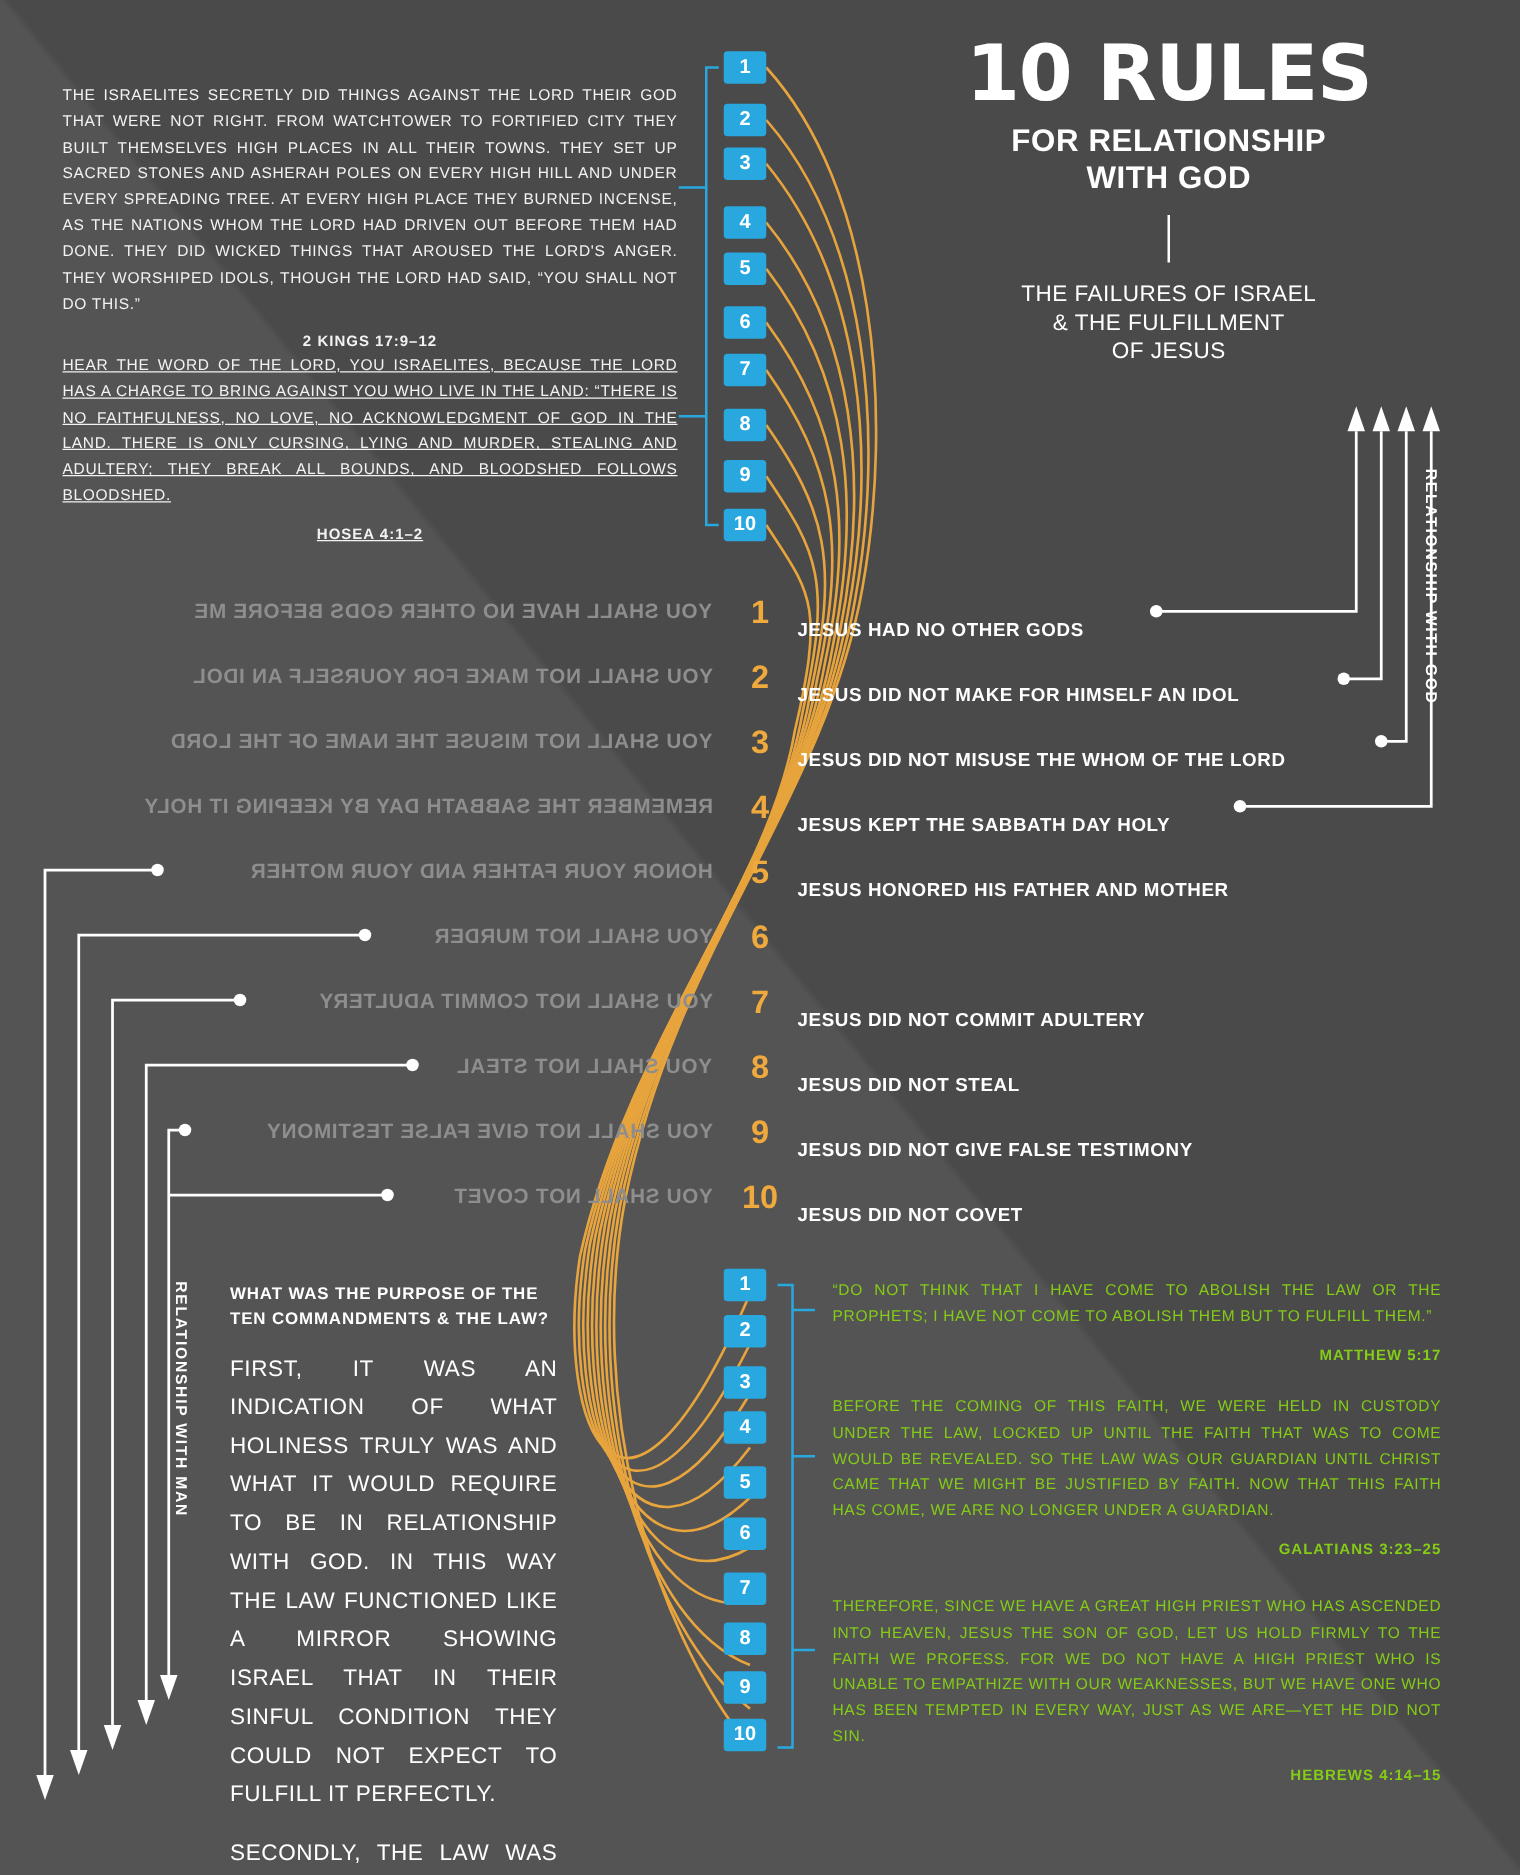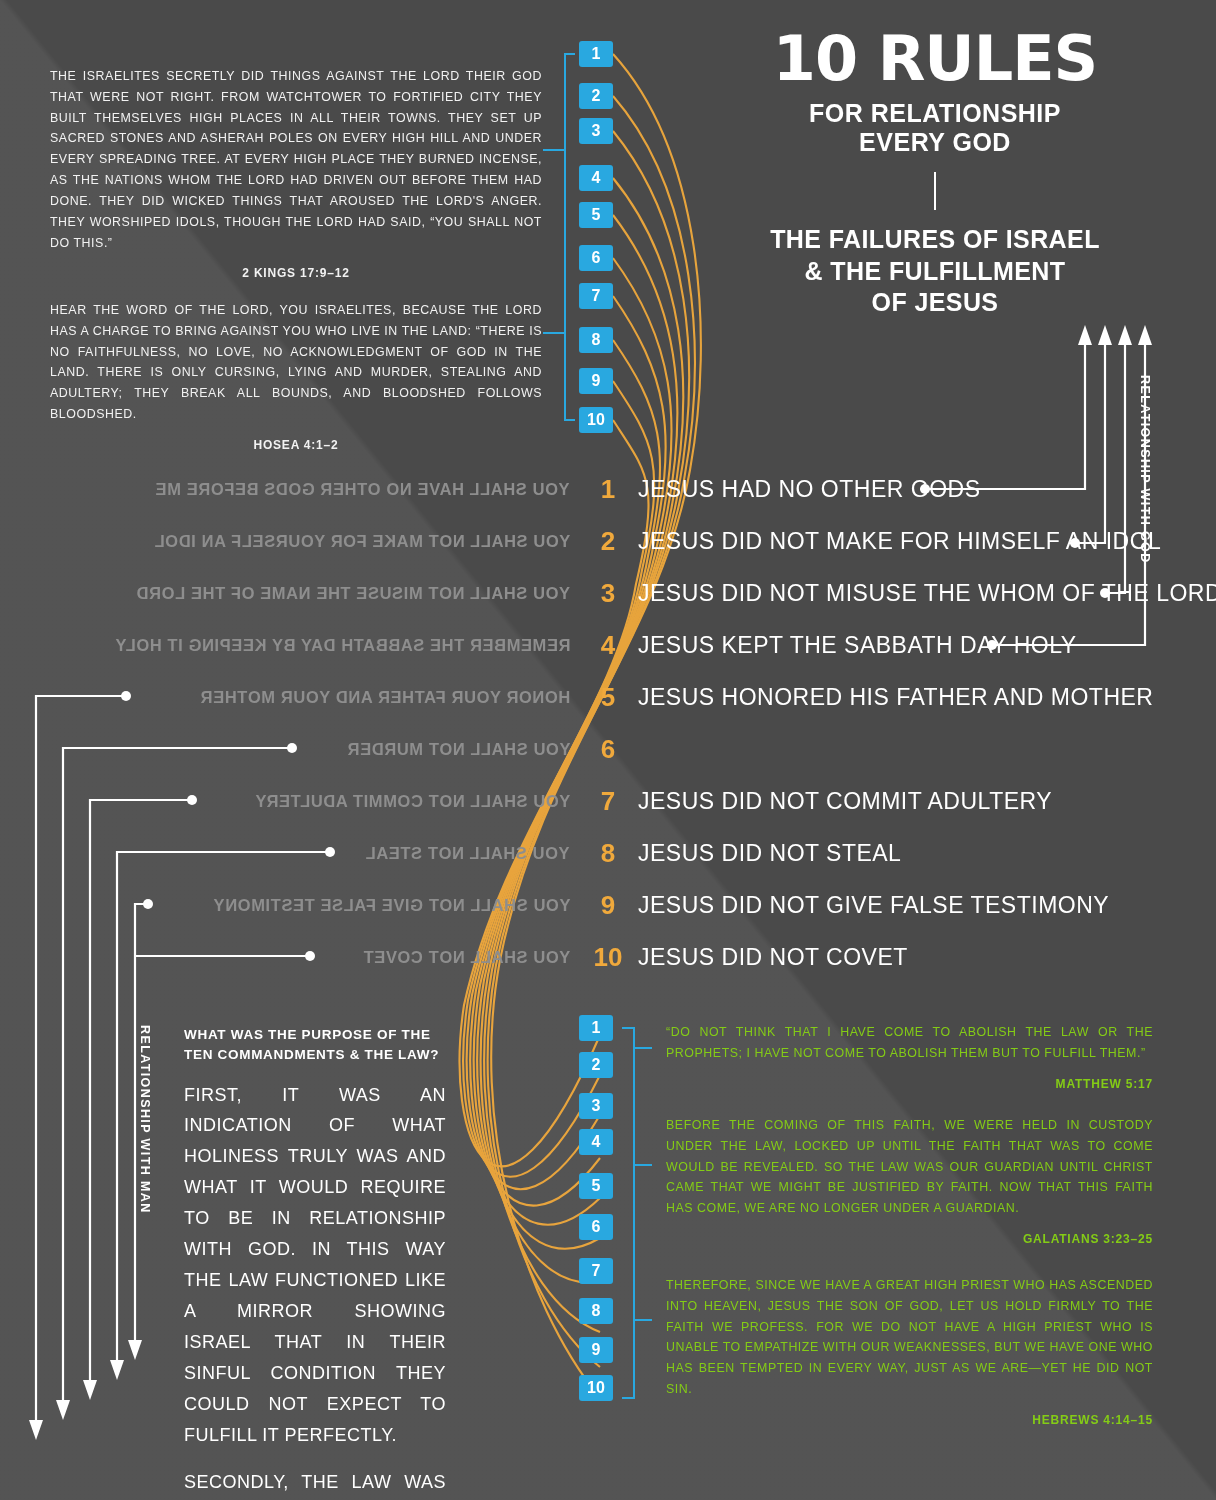--- a/index.html
+++ b/index.html
@@ -21,29 +21,29 @@
   .title-wrap{position:absolute;left:700px;top:30px;width:470px;text-align:center;}
   .title{
     font-size:62px;font-weight:bold;letter-spacing:-1px;line-height:.95;
     font-family:"DejaVu Sans", sans-serif;
   }
   .subtitle{
     margin-top:10px;font-size:25px;font-weight:bold;line-height:1.15;letter-spacing:.5px;
   }
   .divider{width:2px;height:38px;background:#fff;margin:16px auto 14px auto;}
   .subtitle2{
-    font-size:25px;font-weight:bold;line-height:1.25;letter-spacing:.4px;
+    font-size:18px;font-weight:normal;line-height:1.25;letter-spacing:.4px;
   }
 
   
   .para{position:absolute;width:492px;font-size:12.4px;line-height:1.68;
         letter-spacing:.55px;text-align:justify;color:#f2f2f2;}
   .para .ref{display:block;text-align:center;margin-top:10px;font-weight:bold;letter-spacing:.8px;font-size:12px;}
   #para1{left:50px;top:66px;}
-  #para2{left:50px;top:300px;}
+  #para2{left:50px;top:282px;text-decoration:underline;}
 
   
   .chip{
     position:absolute;width:34px;height:26px;background:#29a8e0;
     color:#ffffff;font-weight:bold;font-size:16px;
     display:flex;align-items:center;justify-content:center;border-radius:3px;
     letter-spacing:0px;
   }
 
   
@@ -52,22 +52,22 @@
     position:absolute;right:646px;top:0;height:40px;line-height:40px;
     font-size:16.5px;font-weight:bold;letter-spacing:.6px;
     color:#8e8e8e;
     transform:scaleX(-1);white-space:nowrap;
   }
   .row .num{
     position:absolute;left:586px;top:0;width:44px;height:40px;line-height:40px;
     text-align:center;font-size:26px;font-weight:bold;color:#f0a93c;
   }
   .row .jesus{
-    position:absolute;left:638px;top:0;height:40px;line-height:40px;
-    font-size:23px;font-weight:normal;letter-spacing:.5px;color:#ffffff;white-space:nowrap;
+    position:absolute;left:638px;top:16px;height:40px;line-height:40px;
+    font-size:15px;font-weight:bold;letter-spacing:.5px;color:#ffffff;white-space:nowrap;
   }
 
   
   .vlabel{
     position:absolute;font-size:12.5px;font-weight:bold;letter-spacing:1.4px;
     white-space:nowrap;color:#ffffff;
   }
   #rel-god{left:1152px;top:375px;transform:rotate(90deg);transform-origin:left top;}
   #rel-man{left:152px;top:1025px;transform:rotate(90deg);transform-origin:left top;}
 
@@ -159,21 +159,21 @@
       <polygon points="90,1400 83,1380 97,1380"></polygon>
       <polygon points="117,1380 110,1360 124,1360"></polygon>
       <polygon points="135,1360 128,1340 142,1340"></polygon>
     </g>
   </svg>
 
   <div class="title-wrap">
     <div class="title">10 RULES</div>
     <div class="subtitle">
       <div>FOR RELATIONSHIP</div>
-      <div>EVERY GOD</div>
+      <div>WITH GOD</div>
     </div>
     <div class="divider"></div>
     <div class="subtitle2">
       <div>THE FAILURES OF ISRAEL</div>
       <div>&amp; THE FULFILLMENT</div>
       <div>OF JESUS</div>
     </div>
   </div>
 
   <div class="para" id="para1">

